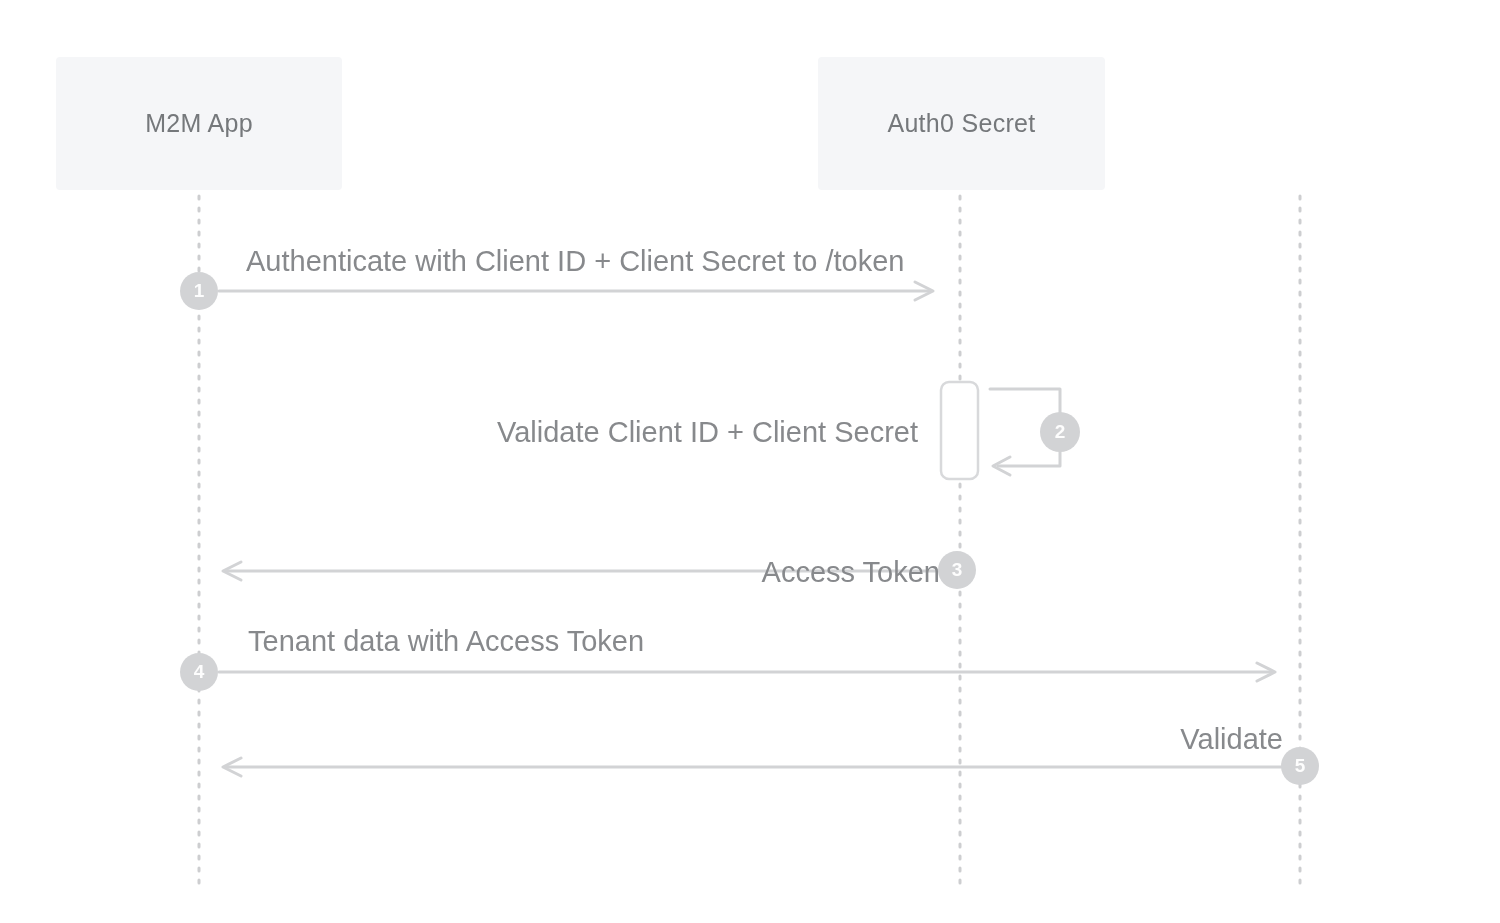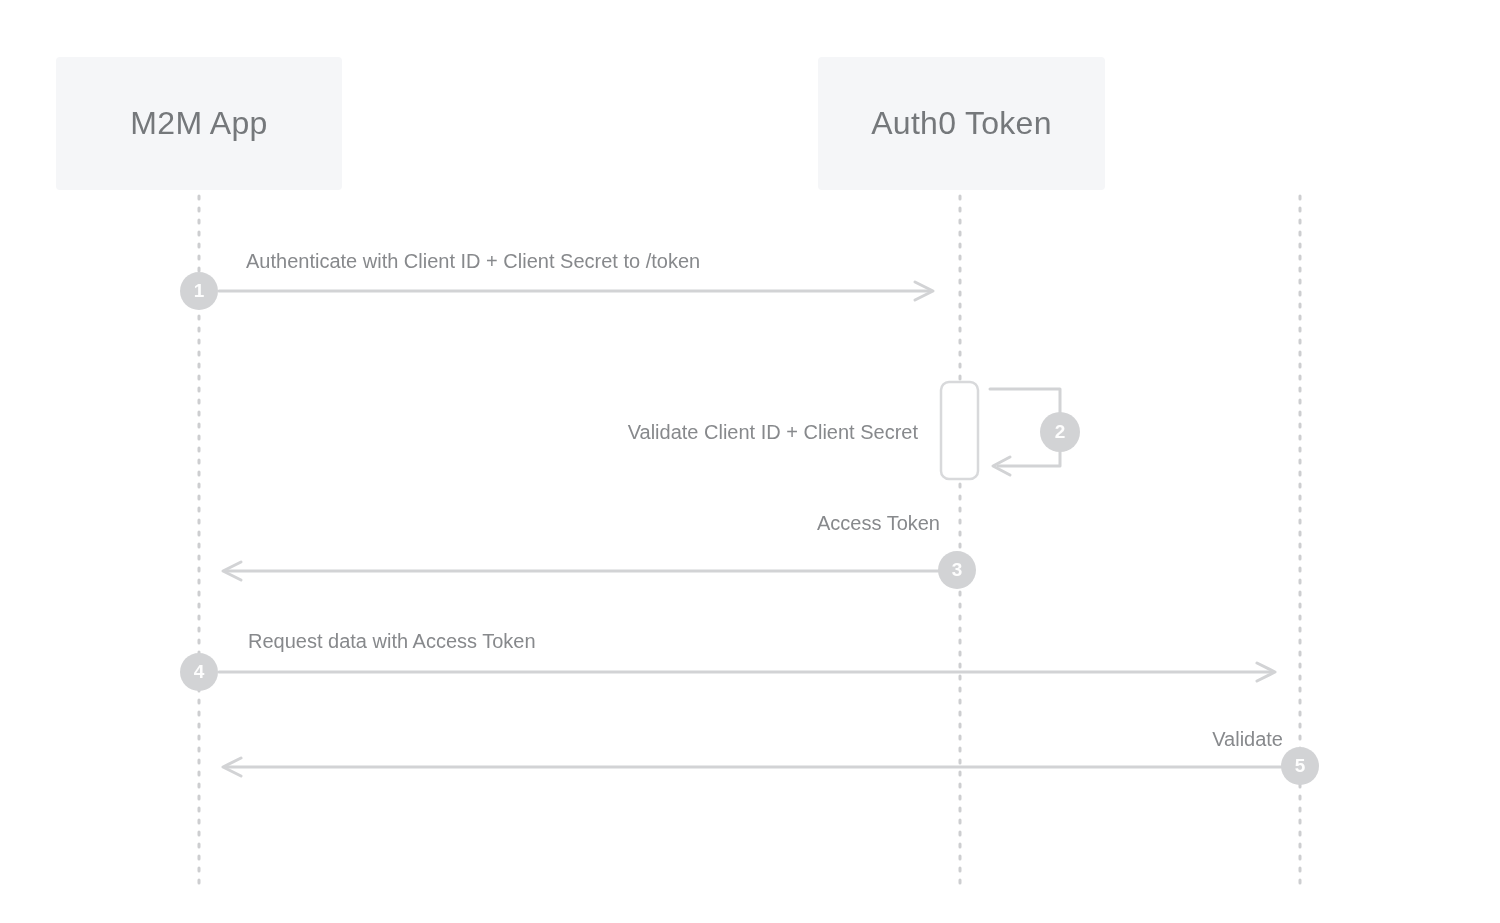--- a/index.html
+++ b/index.html
@@ -19,30 +19,30 @@
   .actor-box {
     position: absolute;
     top: 57px;
     height: 133px;
     background: #f5f6f8;
     border-radius: 4px;
     display: flex;
     align-items: center;
     justify-content: center;
     color: #75787b;
-    font-size: 32px;
+    font-size: 25px;
     letter-spacing: 0.3px;
   }
   .actor-m2m   { left: 56px;   width: 286px; }
   .actor-auth0 { left: 818px;  width: 287px; }
   .actor-api   { left: 1156px; width: 288px; }
 
   .msg-label {
     position: absolute;
-    font-size: 20px;
+    font-size: 29px;
     line-height: 30px;
     color: #87898c;
     white-space: nowrap;
   }
   .msg-label.align-right { text-align: left; }
 
   .step-circle {
     position: absolute;
     width: 38px;
     height: 38px;
@@ -56,21 +56,21 @@
     justify-content: center;
   }
   .c1 { left: 180px;  top: 272px; }
   .c2 { left: 1040px; top: 412px; width: 40px; height: 40px; }
   .c3 { left: 938px;  top: 551px; }
   .c4 { left: 180px;  top: 653px; }
   .c5 { left: 1281px; top: 747px; }
 
   .l1 { left: 246px;  top: 246px; }
   .l2 { right: 582px; top: 417px; }
-  .l3 { right: 560px; top: 508px; }
+  .l3 { right: 560px; top: 557px; }
   .l4 { left: 248px;  top: 626px; }
   .l5 { right: 217px; top: 724px; }
 </style>
 </head>
 <body>
 
 <div class="canvas">
 
   <svg class="svg-layer" viewBox="0 0 1500 923" xmlns="http://www.w3.org/2000/svg">
 
@@ -93,27 +93,27 @@
     <polyline points="1257,663 1275,672 1257,681" fill="none" stroke="#d2d3d5" stroke-width="3" stroke-linejoin="round" stroke-linecap="round"></polyline>
 
     <line x1="1298" y1="767" x2="226" y2="767" stroke="#d2d3d5" stroke-width="3" stroke-linecap="round"></line>
     <polyline points="241,758 223,767 241,776" fill="none" stroke="#d2d3d5" stroke-width="3" stroke-linejoin="round" stroke-linecap="round"></polyline>
   </svg>
 
   <div class="actor-box actor-m2m">
     <span>M2M App</span>
   </div>
   <div class="actor-box actor-auth0">
-    <span>Auth0 Token</span>
+    <span>Auth0 Secret</span>
   </div>
 
   <div class="msg-label l1">Authenticate with Client ID + Client Secret to /token</div>
   <div class="msg-label l2 align-right">Validate Client ID + Client Secret</div>
   <div class="msg-label l3 align-right">Access Token</div>
-  <div class="msg-label l4">Request data with Access Token</div>
+  <div class="msg-label l4">Tenant data with Access Token</div>
   <div class="msg-label l5 align-right">Validate</div>
 
   <div class="step-circle c1">1</div>
   <div class="step-circle c2">2</div>
   <div class="step-circle c3">3</div>
   <div class="step-circle c4">4</div>
   <div class="step-circle c5">5</div>
 
 </div>
 

